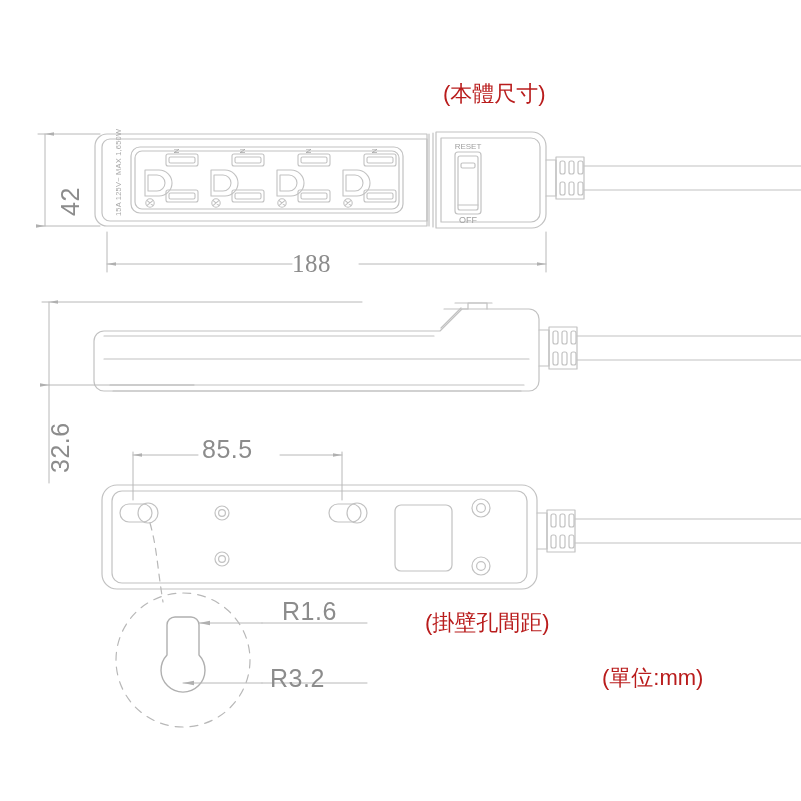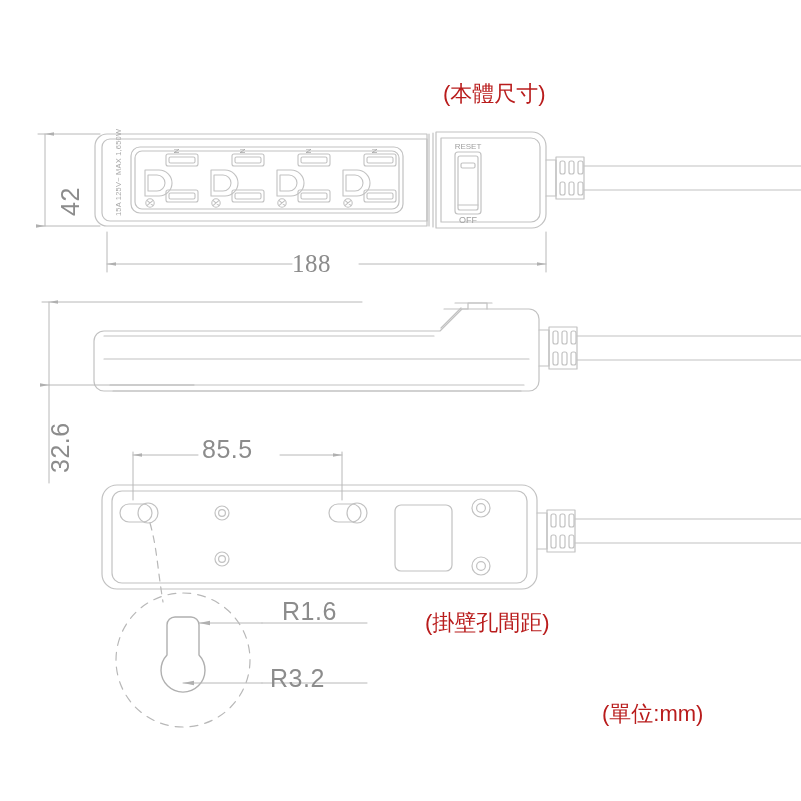--- a/index.html
+++ b/index.html
@@ -42,21 +42,21 @@
     transform-origin: left top;
   }
   .lbl-42   { left: 56px;  top: 216px; }
   .lbl-188  { left: 292px; top: 250px; font-family: Liberation Serif, serif; }
   .lbl-326  { left: 46px;  top: 473px; }
   .lbl-855  { left: 202px; top: 435px; text-align: center; }
   .lbl-r16  { left: 282px; top: 597px; }
   .lbl-r32  { left: 270px; top: 664px; }
   .lbl-body { left: 443px; top: 79px;  }
   .lbl-hole { left: 418px; top: 608px; margin-left: 7px; }
-  .lbl-unit { left: 602px; top: 663px; margin-top: 36px; }
+  .lbl-unit { left: 602px; top: 663px; }
 </style>
 </head>
 <body>
 
 <div id="sheet">
 
   <svg width="801" height="801" viewBox="0 0 801 801">
     <defs>
       <marker id="arrL" markerWidth="10" markerHeight="8" refX="9" refY="4" orient="auto" markerUnits="userSpaceOnUse">
         <path d="M9,4 L0,2.2 L0,5.8 Z" fill="#b0b0b0"></path>

